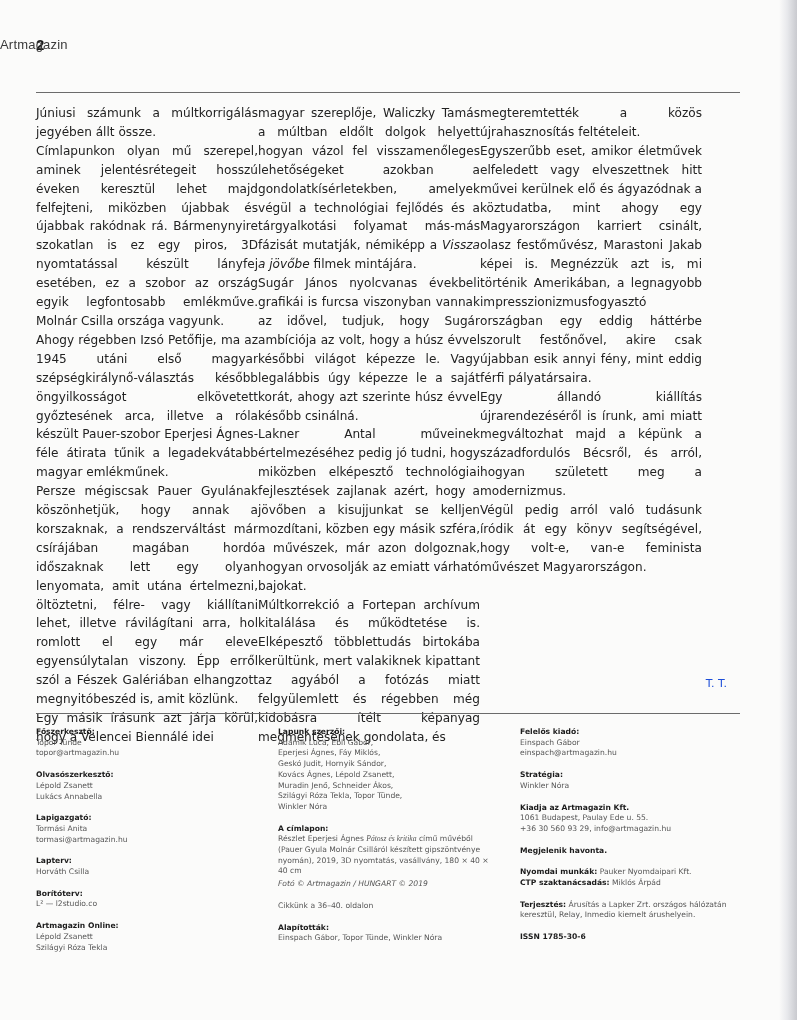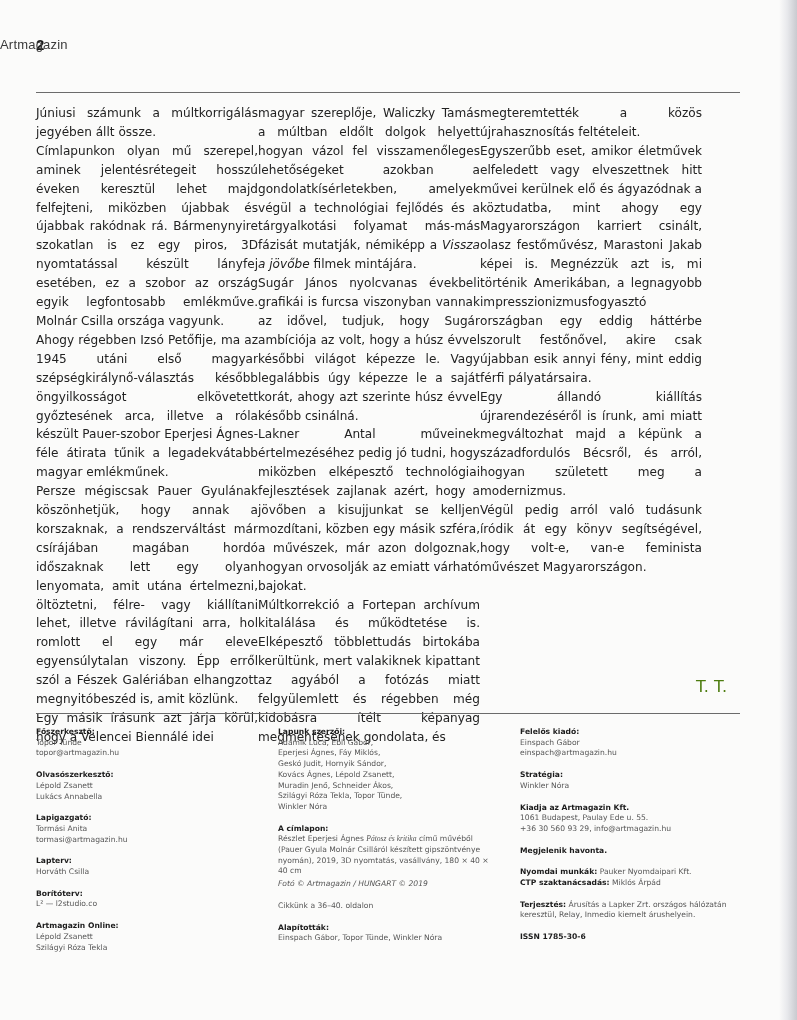--- a/index.html
+++ b/index.html
@@ -31,21 +31,21 @@
   }
   .col {
     width: 222px;
     font-family: "DejaVu Sans", sans-serif; font-size: 12.1px; line-height: 18.9px;
     text-align: justify; color: #222;
   }
   .col p { margin: 0; }
   .col em { font-style: italic; }
   .signature {
     position: absolute; right: 70px; top: 677px;
-    font-family: "DejaVu Sans", sans-serif; font-size: 16px; color: #4d7c0f;
+    font-family: "DejaVu Sans", sans-serif; font-size: 11px; color: #1d4ed8;
   }
 
   .credits {
     position: absolute; top: 727px; left: 36px; width: 702px;
     display: flex; justify-content: space-between; gap: 24px;
   }
   .ccol { width: 222px; font-family: "DejaVu Sans", sans-serif; font-size: 7.6px; line-height: 10.7px; color: #555; }
   .ccol .block { margin-bottom: 11px; }
   .ccol .label { font-weight: bold; color: #1c1c1c; display: block; }
   .ccol .inline-label { font-weight: bold; color: #1c1c1c; }

